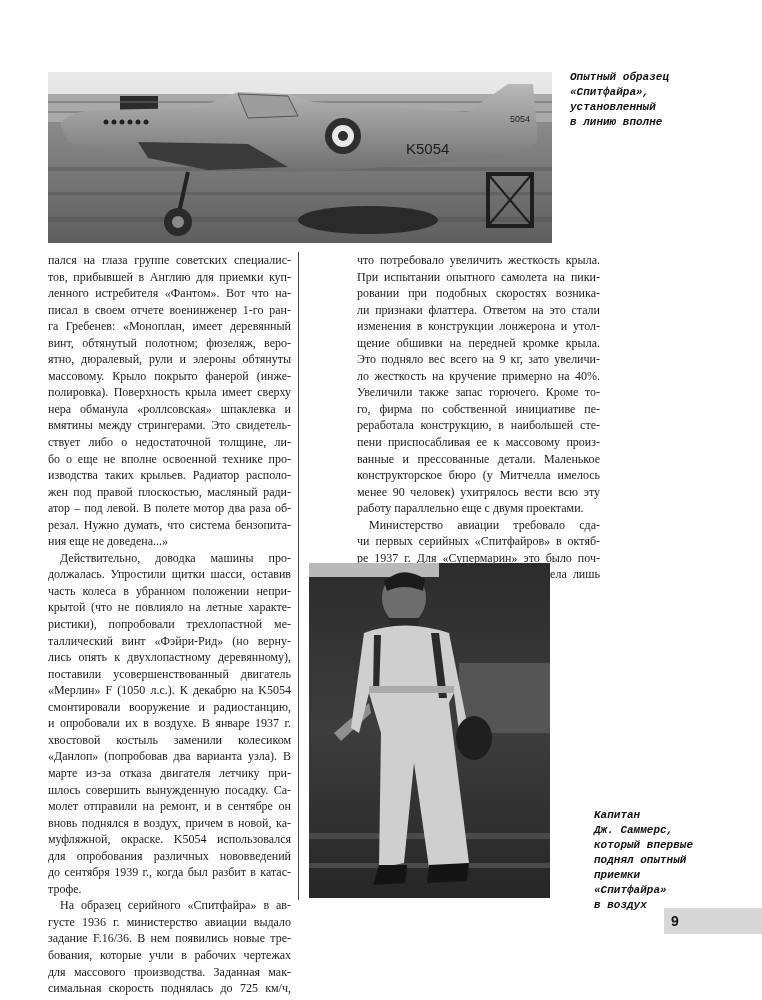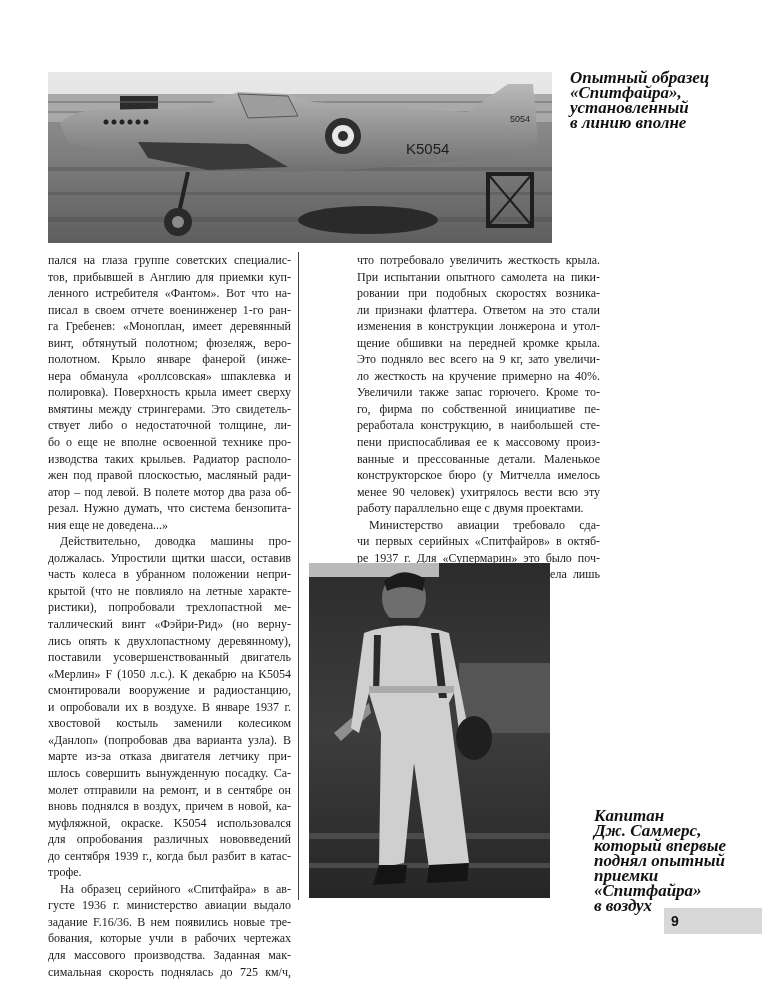--- a/index.html
+++ b/index.html
@@ -4,22 +4,22 @@
   <style>
     html, body { margin: 0; padding: 0; }
     body {
       width: 762px; height: 1000px; background: #ffffff; position: relative; overflow: hidden;
       font-family: "Liberation Serif", "DejaVu Serif", serif; color: #1a1a1a;
     }
     .photo { position: absolute; overflow: hidden; }
     #photo-plane { left: 48px; top: 72px; width: 504px; height: 171px; }
     #photo-pilot { left: 309px; top: 563px; width: 241px; height: 335px; }
     .caption {
-      position: absolute; font-family: Liberation Serif, serif;
-      font-weight: bold; font-style: italic; font-size: 17px; line-height: 15px; color: #111;
+      position: absolute; font-family: Liberation Mono, monospace;
+      font-weight: bold; font-style: italic; font-size: 11px; line-height: 15px; color: #111;
     }
     .caption span { display: block; }
     #caption-plane { left: 570px; top: 70px; width: 190px; }
     #caption-pilot { left: 570px; top: 808px; width: 190px; margin-left: 24px; }
     .col {
       position: absolute; font-size: 12px; line-height: 16.55px; text-align: justify;
     }
     .col .line { display: block; white-space: nowrap; text-align: justify; text-align-last: justify; height: 16.55px; }
     .col .line.last { text-align-last: left; }
     .col .line.indent { padding-left: 12px; }
@@ -97,23 +97,24 @@
   <span>в линию вполне</span>
 </div>
 
 <div class="col" id="col-left">
   <span class="line">пался на глаза группе советских специалис-</span>
   <span class="line">тов, прибывшей в Англию для приемки куп-</span>
   <span class="line">ленного истребителя «Фантом». Вот что на-</span>
   <span class="line">писал в своем отчете военинженер 1-го ран-</span>
   <span class="line">га Гребенев: «Моноплан, имеет деревянный</span>
   <span class="line">винт, обтянутый полотном; фюзеляж, веро-</span>
-  <span class="line">полотном. Крыло январе фанерой (инже-</span>
+  <span class="line">ятно, дюралевый, рули и элероны обтянуты</span>
+  <span class="line">массовому. Крыло покрыто фанерой (инже-</span>
+  <span class="line">полировка). Поверхность крыла имеет сверху</span>
   <span class="line">нера обманула «роллсовская» шпаклевка и</span>
-  <span class="line">полировка). Поверхность крыла имеет сверху</span>
   <span class="line">вмятины между стрингерами. Это свидетель-</span>
   <span class="line">ствует либо о недостаточной толщине, ли-</span>
   <span class="line">бо о еще не вполне освоенной технике про-</span>
   <span class="line">изводства таких крыльев. Радиатор располо-</span>
   <span class="line">жен под правой плоскостью, масляный ради-</span>
   <span class="line">атор – под левой. В полете мотор два раза об-</span>
   <span class="line">резал. Нужно думать, что система бензопита-</span>
   <span class="line last">ния еще не доведена...»</span>
   <span class="line indent">Действительно, доводка машины про-</span>
   <span class="line">должалась. Упростили щитки шасси, оставив</span>

